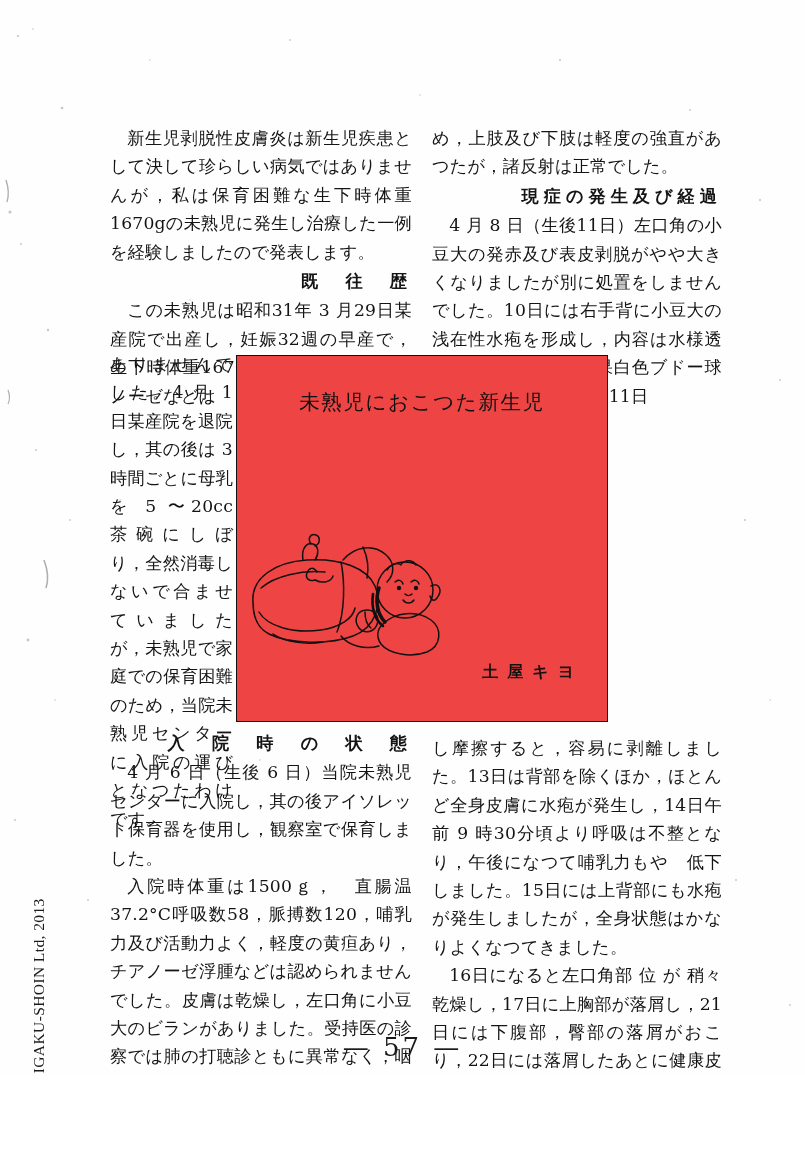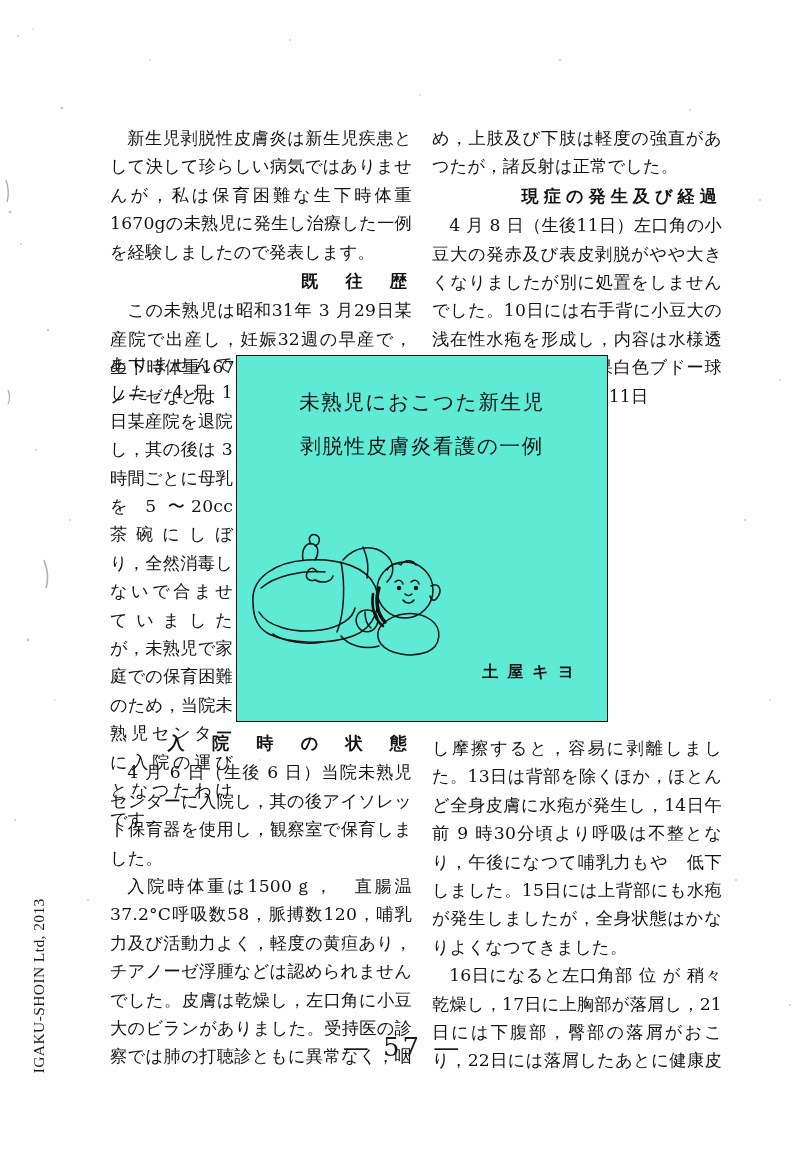--- a/index.html
+++ b/index.html
@@ -57,21 +57,21 @@
   #col-right-bot  { left: 432px; top: 734px;  width: 290px; }
 
   
   #figure-box {
     position: absolute;
     left: 236px;
     top: 355px;
     width: 372px;
     height: 367px;
     border: 1.6px solid #111;
-    background: #5eead4;
+    background: #ef4444;
     box-sizing: border-box;
   }
   #figure-title {
     position: absolute;
     left: 0; right: 0;
     top: 24px;
     text-align: center;
     font-size: 20.5px;
     line-height: 44px;
     color: #111;
@@ -187,21 +187,20 @@
 
   <div class="col" id="col-left-mid">
     <p class="noind">ありませんでした。4 月 1 日某産院を退院し，其の後は 3 時間ごとに母乳を 5 〜20cc　茶碗にしぼり，全然消毒しないで合ませていましたが，未熟児で家庭での保育困難のため，当院未熟児センターに入院の運びとなつたわけです。</p>
   </div>
 
 
   <div id="figure-box">
 
     <div id="figure-title">
       <div>未熟児におこつた新生児</div>
-      <div>剥脱性皮膚炎看護の一例</div>
     </div>
 
     <svg id="figure-illustration" viewBox="0 0 230 160" xmlns="http://www.w3.org/2000/svg">
       <g fill="none" stroke="#111" stroke-width="1.5" stroke-linecap="round" stroke-linejoin="round">
 
         <path d="M8 86 C6 62 30 46 62 44 C96 42 122 52 130 70 C138 88 130 112 108 120
                  C84 129 44 128 24 118 C12 112 8 100 8 86 Z"></path>
 
         <path d="M14 96 C22 110 48 118 76 114 C96 111 108 102 110 92"></path>
         <path d="M16 72 C30 60 56 54 80 56"></path>

